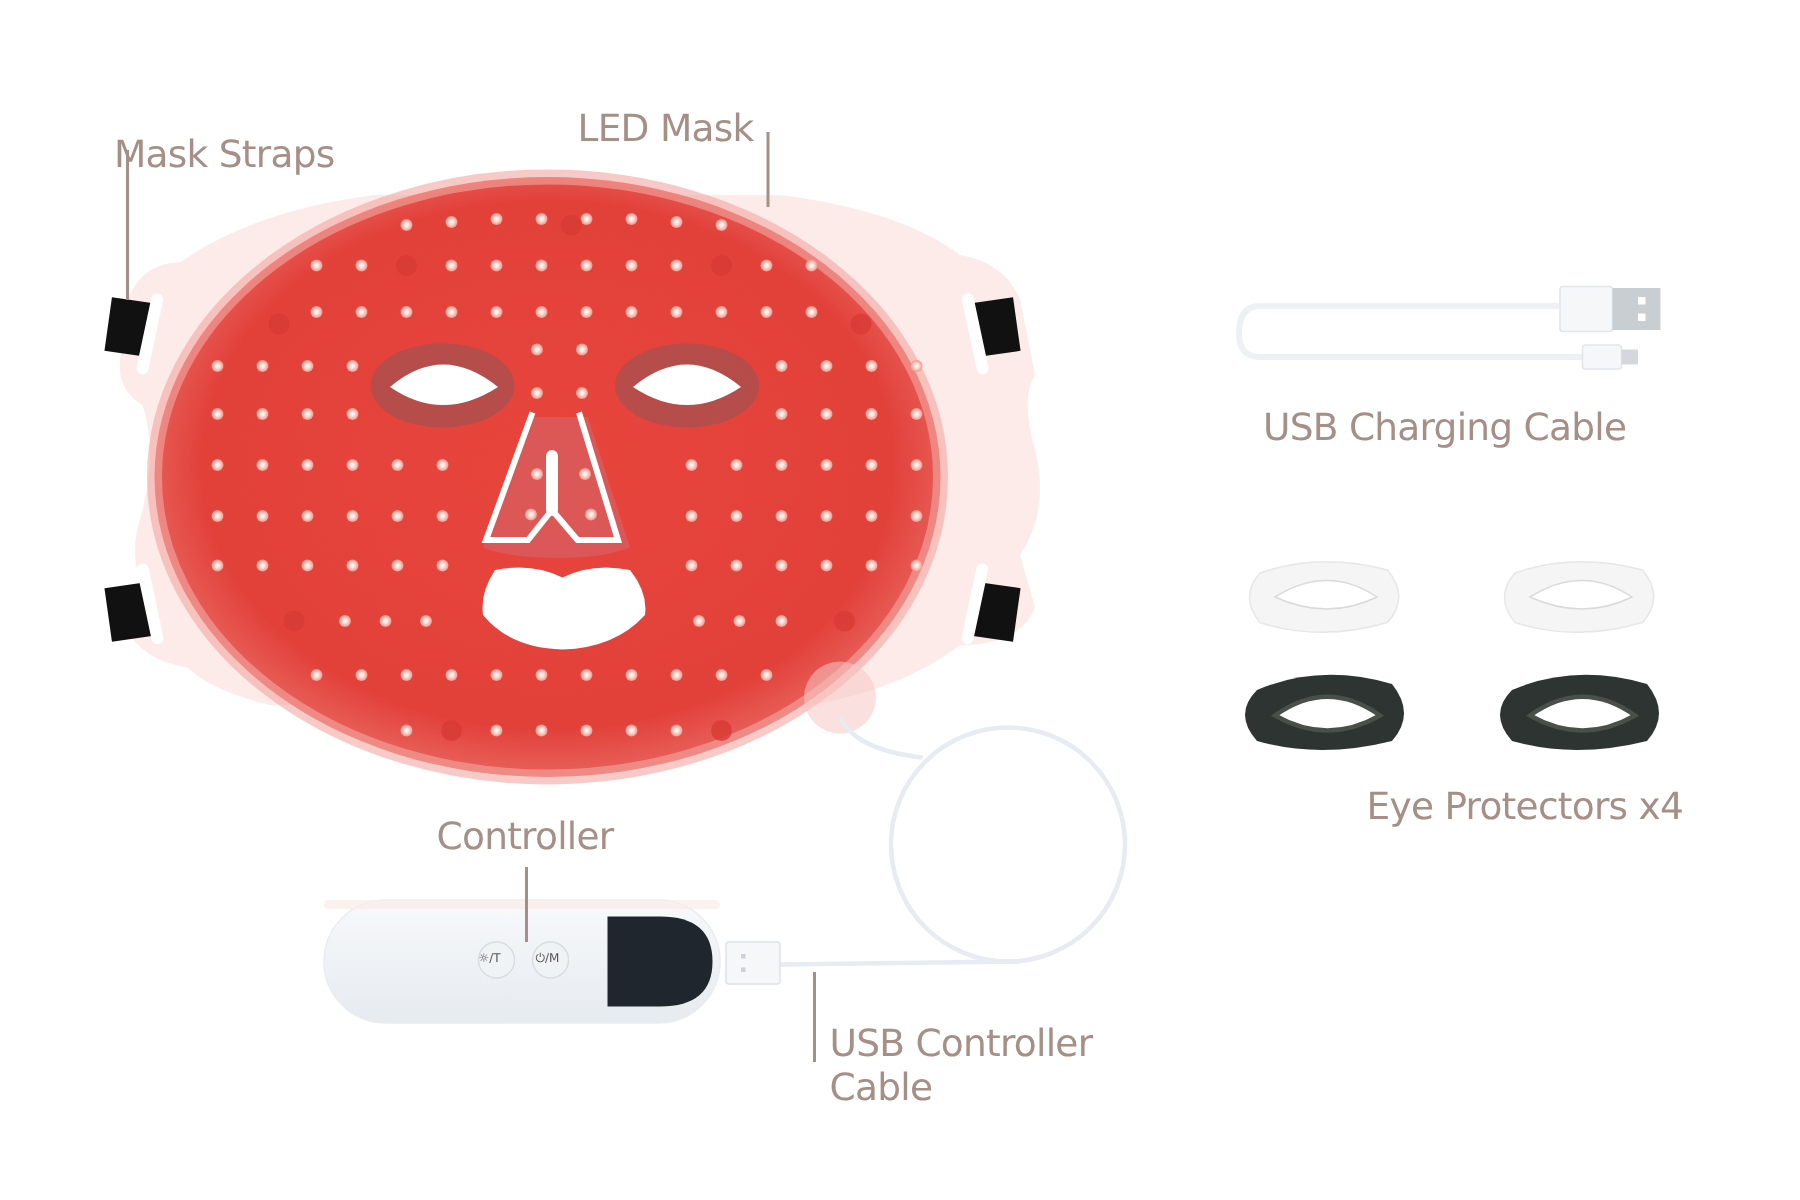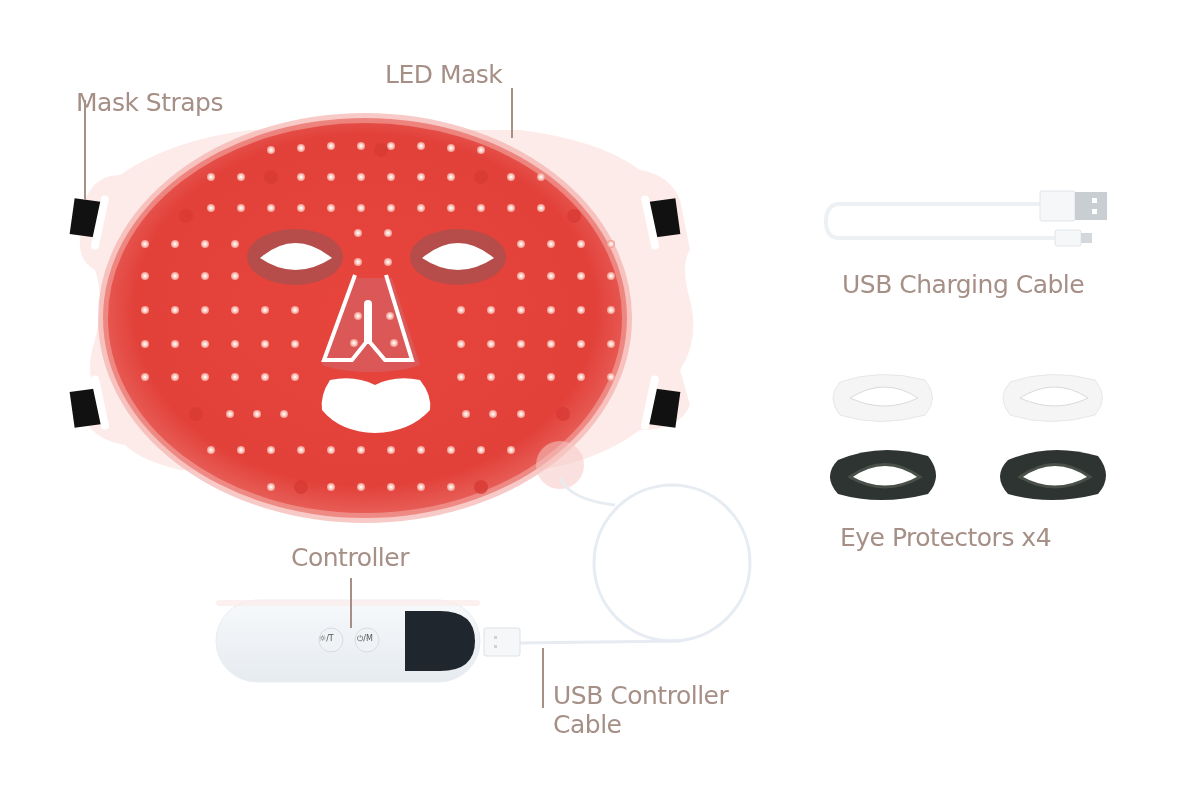--- a/index.html
+++ b/index.html
@@ -268,18 +268,18 @@
 
 <div class="label" style="left:319px;top:635px;font-size:8px;color:#555;letter-spacing:0;">☼/T</div>
 <div class="label" style="left:357px;top:635px;font-size:8px;color:#555;letter-spacing:0;">⏻/M</div>
 
 <div class="leader" style="left:84px;top:100px;height:100px;"></div>
 <div class="leader" style="left:511px;top:88px;height:50px;"></div>
 <div class="leader" style="left:350px;top:578px;height:50px;"></div>
 <div class="leader" style="left:542px;top:648px;height:60px;"></div>
 
 <div class="label" style="left:76px;top:90px;">Mask Straps</div>
-<div class="label" style="left:385px;top:62px;">LED Mask</div>
+<div class="label" style="left:385px;top:73px;">LED Mask</div>
 <div class="label" style="left:842px;top:272px;">USB Charging Cable</div>
-<div class="label" style="left:840px;top:525px;">Eye Protectors x4</div>
+<div class="label" style="left:911px;top:525px;">Eye Protectors x4</div>
 <div class="label" style="left:291px;top:545px;">Controller</div>
 <div class="label" style="left:553px;top:683px;">USB Controller</div>
 <div class="label" style="left:553px;top:712px;">Cable</div>
 
 </body></html>

